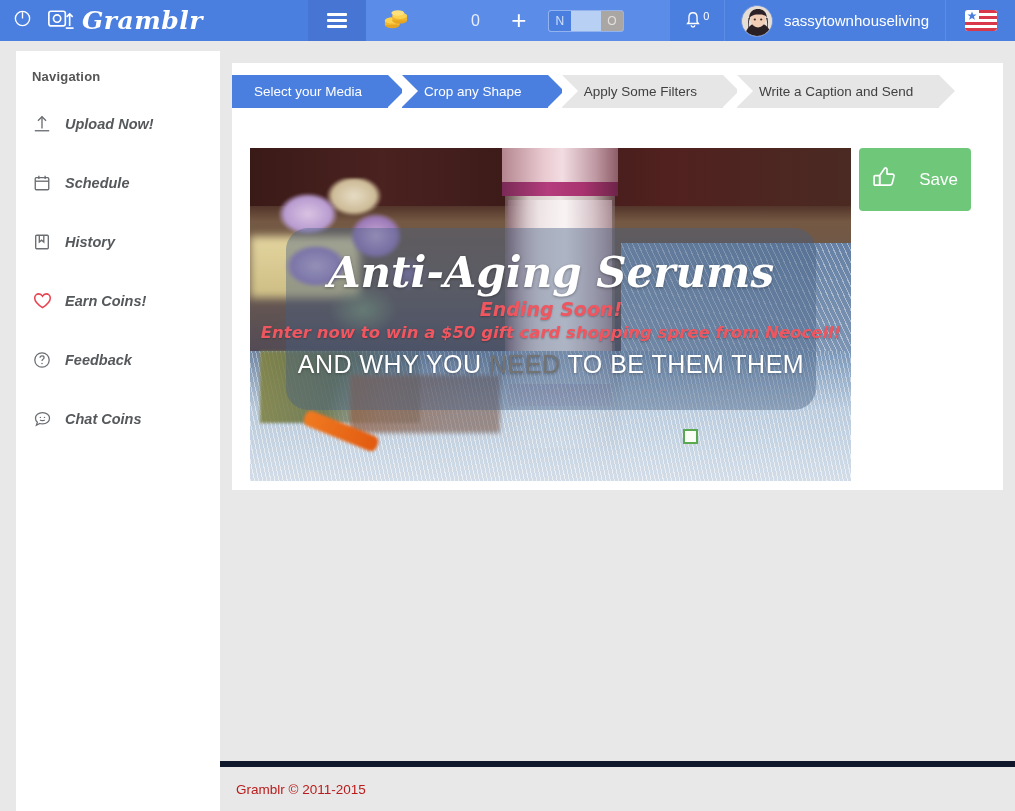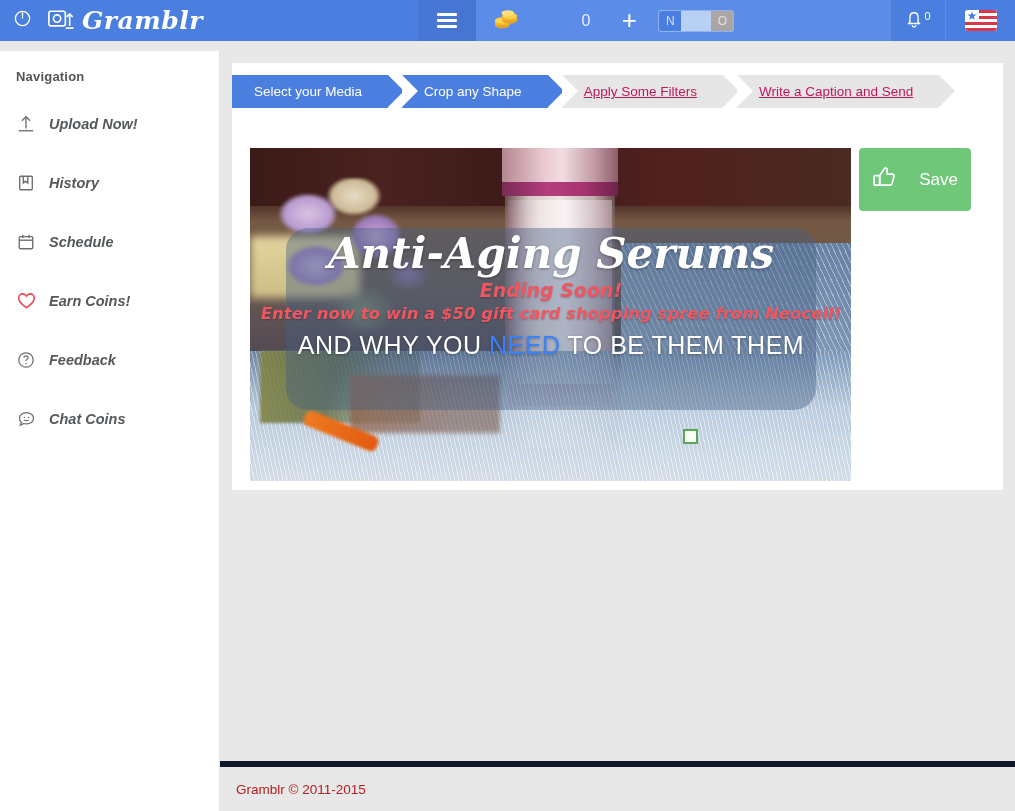--- a/index.html
+++ b/index.html
@@ -97,21 +97,21 @@
     width: 70px; display: flex; align-items: center; justify-content: center;
     border-left: 1px solid #5b8ce8;
   }
   .flag {
     width: 32px; height: 21px; border-radius: 3px; overflow: hidden;
     position: relative; background: #ffffff;
   }
 
   
   .sidebar {
-    position: absolute; top: 51px; left: 0;
+    position: absolute; top: 51px; left: 16px;
     width: 220px; height: 760px;
     background: #ffffff;
     border-right: 1px solid #e2e2e2;
   }
   .nav-title {
     font-size: 13px; font-weight: bold; color: #555;
     padding: 18px 0 10px 16px; letter-spacing: .2px;
   }
   .nav-item {
     display: flex; align-items: center; gap: 13px;
@@ -160,21 +160,21 @@
     border-left: 16px solid #4a7fe0;
   }
   .step:before {
     content: ""; position: absolute; left: 0; top: 0;
     width: 0; height: 0;
     border-top: 16.5px solid transparent;
     border-bottom: 16.5px solid transparent;
     border-left: 16px solid #ffffff;
   }
   .step.first:before { display: none; }
-  .step.inactive { background: #e6e6e6; color: #be185d; text-decoration: underline; }
+  .step.inactive { background: #e6e6e6; color: #404040; }
   .step.inactive:after { border-left-color: #e6e6e6; }
 
   
   .editor-row {
     position: absolute; top: 85px; left: 18px;
     display: flex; align-items: flex-start; gap: 8px;
   }
   .photo {
     position: relative; width: 601px; height: 333px;
     overflow: hidden; background: #2b1114;
@@ -255,21 +255,21 @@
     filter: blur(2px);
   }
   .ph-overlay {
     position: absolute; left: 36px; top: 80px; width: 530px; height: 182px;
     background: rgba(70,95,130,.42);
     border-radius: 22px;
   }
   .ph-text {
     position: absolute; left: 36px; top: 80px; width: 530px; height: 182px;
     display: flex; flex-direction: column; align-items: center;
-    padding-top: 3px;
+    padding-top: 22px;
   }
   .t-title {
     font-family: "DejaVu Serif", serif;
     font-style: italic; font-weight: bold;
     font-size: 42px; color: #ffffff; line-height: 1.1;
     text-shadow: 0 1px 3px rgba(0,0,0,.35);
     white-space: nowrap;
   }
   .t-ending {
     font-family: "DejaVu Sans", sans-serif;
@@ -283,21 +283,21 @@
     font-size: 16.5px; color: #f0565f; margin-top: 3px;
     white-space: nowrap;
     text-shadow: 0 1px 2px rgba(0,0,0,.25);
   }
   .t-sub {
     font-family: "Liberation Sans", sans-serif;
     font-size: 25px; color: #ffffff; margin-top: 8px;
     letter-spacing: .5px; white-space: nowrap;
     text-shadow: 0 1px 3px rgba(0,0,0,.3);
   }
-  .t-sub .need { color: #3b82f6; }
+  .t-sub .need { color: #737373; }
   .crop-handle {
     position: absolute; left: 433px; top: 281px;
     width: 15px; height: 15px;
     background: #fbfdf7; border: 2px solid #5aa84f;
   }
 
   .save-btn {
     width: 112px; height: 63px; margin-top: 0;
     background: #6fc77a; border: none; border-radius: 4px;
     color: #fff; font-size: 17px;
@@ -383,20 +383,35 @@
   <div class="hdr-bell">
     <span>
       <svg width="18" height="20" viewBox="0 0 20 22" fill="none" stroke="#ffffff" stroke-width="1.5">
         <path d="M4 16 L16 16 L14.5 14 L14.5 9 C14.5 6 12.5 4 10 4 C7.5 4 5.5 6 5.5 9 L5.5 14 Z"></path>
         <path d="M8 18 C8 19.2 9 20 10 20 C11 20 12 19.2 12 18"></path>
       </svg>
     </span>
     <span class="bell-badge">0</span>
   </div>
 
+  <div class="hdr-user">
+    <div class="avatar">
+      <svg width="32" height="32" viewBox="0 0 32 32">
+        <circle cx="16" cy="16" r="16" fill="#e6ddd4"></circle>
+        <path d="M3 30 C4 21 10 17 16 17 C22 17 28 21 29 30 Z" fill="#2a2024"></path>
+        <ellipse cx="16" cy="13" rx="7.5" ry="8.5" fill="#f0cdb4"></ellipse>
+        <path d="M7 13 C7 5 12 3 16 3 C20 3 25 5 25 13 C25 9 22 8.5 16 8.5 C11 8.5 8.5 10 7 13 Z" fill="#2d2227"></path>
+        <path d="M6.5 12 C5.5 18 6 23 7.5 26 C6 19 7 14 8 12 Z" fill="#2d2227"></path>
+        <path d="M25.5 12 C26.5 18 26 23 24.5 26 C26 19 25 14 24 12 Z" fill="#2d2227"></path>
+        <circle cx="12.8" cy="13.5" r="1.1" fill="#3a2a22"></circle>
+        <circle cx="19.2" cy="13.5" r="1.1" fill="#3a2a22"></circle>
+      </svg>
+    </div>
+    <span class="username">sassytownhouseliving</span>
+  </div>
 
   <div class="hdr-flag">
     <div class="flag">
       <svg width="32" height="21" viewBox="0 0 32 21">
         <rect width="32" height="21" rx="3" fill="#ffffff"></rect>
         <g fill="#d8384a">
           <rect y="0" width="32" height="3"></rect>
             <rect y="6" width="32" height="3"></rect>
           <rect y="12" width="32" height="3"></rect>
             <rect y="18" width="32" height="3"></rect>
@@ -418,37 +433,37 @@
           <polyline points="5.5,6.5 10,2 14.5,6.5"></polyline>
         <line x1="2" y1="17.5" x2="18" y2="17.5"></line>
       </svg>
     </span>
     <span>Upload Now!</span>
   </div>
 
   <div class="nav-item">
     <span class="nav-ico">
       <svg width="18" height="18" viewBox="0 0 20 20" fill="none" stroke="currentColor" stroke-width="1.5">
-        <rect x="3" y="2.5" width="14" height="15" rx="1"></rect>
-        <polyline points="7,2.5 7,10 9.5,8 12,10 12,2.5" fill="none"></polyline>
-      </svg>
-    </span>
-    <span>History</span>
-  </div>
-
-  <div class="nav-item">
-    <span class="nav-ico">
-      <svg width="18" height="18" viewBox="0 0 20 20" fill="none" stroke="currentColor" stroke-width="1.5">
         <rect x="2.5" y="4" width="15" height="13.5" rx="1.2"></rect>
         <line x1="2.5" y1="8" x2="17.5" y2="8"></line>
         <line x1="6.5" y1="2" x2="6.5" y2="5.5"></line>
           <line x1="13.5" y1="2" x2="13.5" y2="5.5"></line>
       </svg>
     </span>
     <span>Schedule</span>
+  </div>
+
+  <div class="nav-item">
+    <span class="nav-ico">
+      <svg width="18" height="18" viewBox="0 0 20 20" fill="none" stroke="currentColor" stroke-width="1.5">
+        <rect x="3" y="2.5" width="14" height="15" rx="1"></rect>
+        <polyline points="7,2.5 7,10 9.5,8 12,10 12,2.5" fill="none"></polyline>
+      </svg>
+    </span>
+    <span>History</span>
   </div>
 
   <div class="nav-item">
     <span class="nav-ico red">
       <svg width="19" height="18" viewBox="0 0 20 18" fill="none" stroke="currentColor" stroke-width="1.6">
         <path d="M10 16 C10 16 1.8 10.8 1.8 5.9 C1.8 3.2 3.9 1.5 6 1.5 C7.8 1.5 9.3 2.7 10 4 C10.7 2.7 12.2 1.5 14 1.5 C16.1 1.5 18.2 3.2 18.2 5.9 C18.2 10.8 10 16 10 16 Z"></path>
       </svg>
     </span>
     <span>Earn Coins!</span>
   </div>

